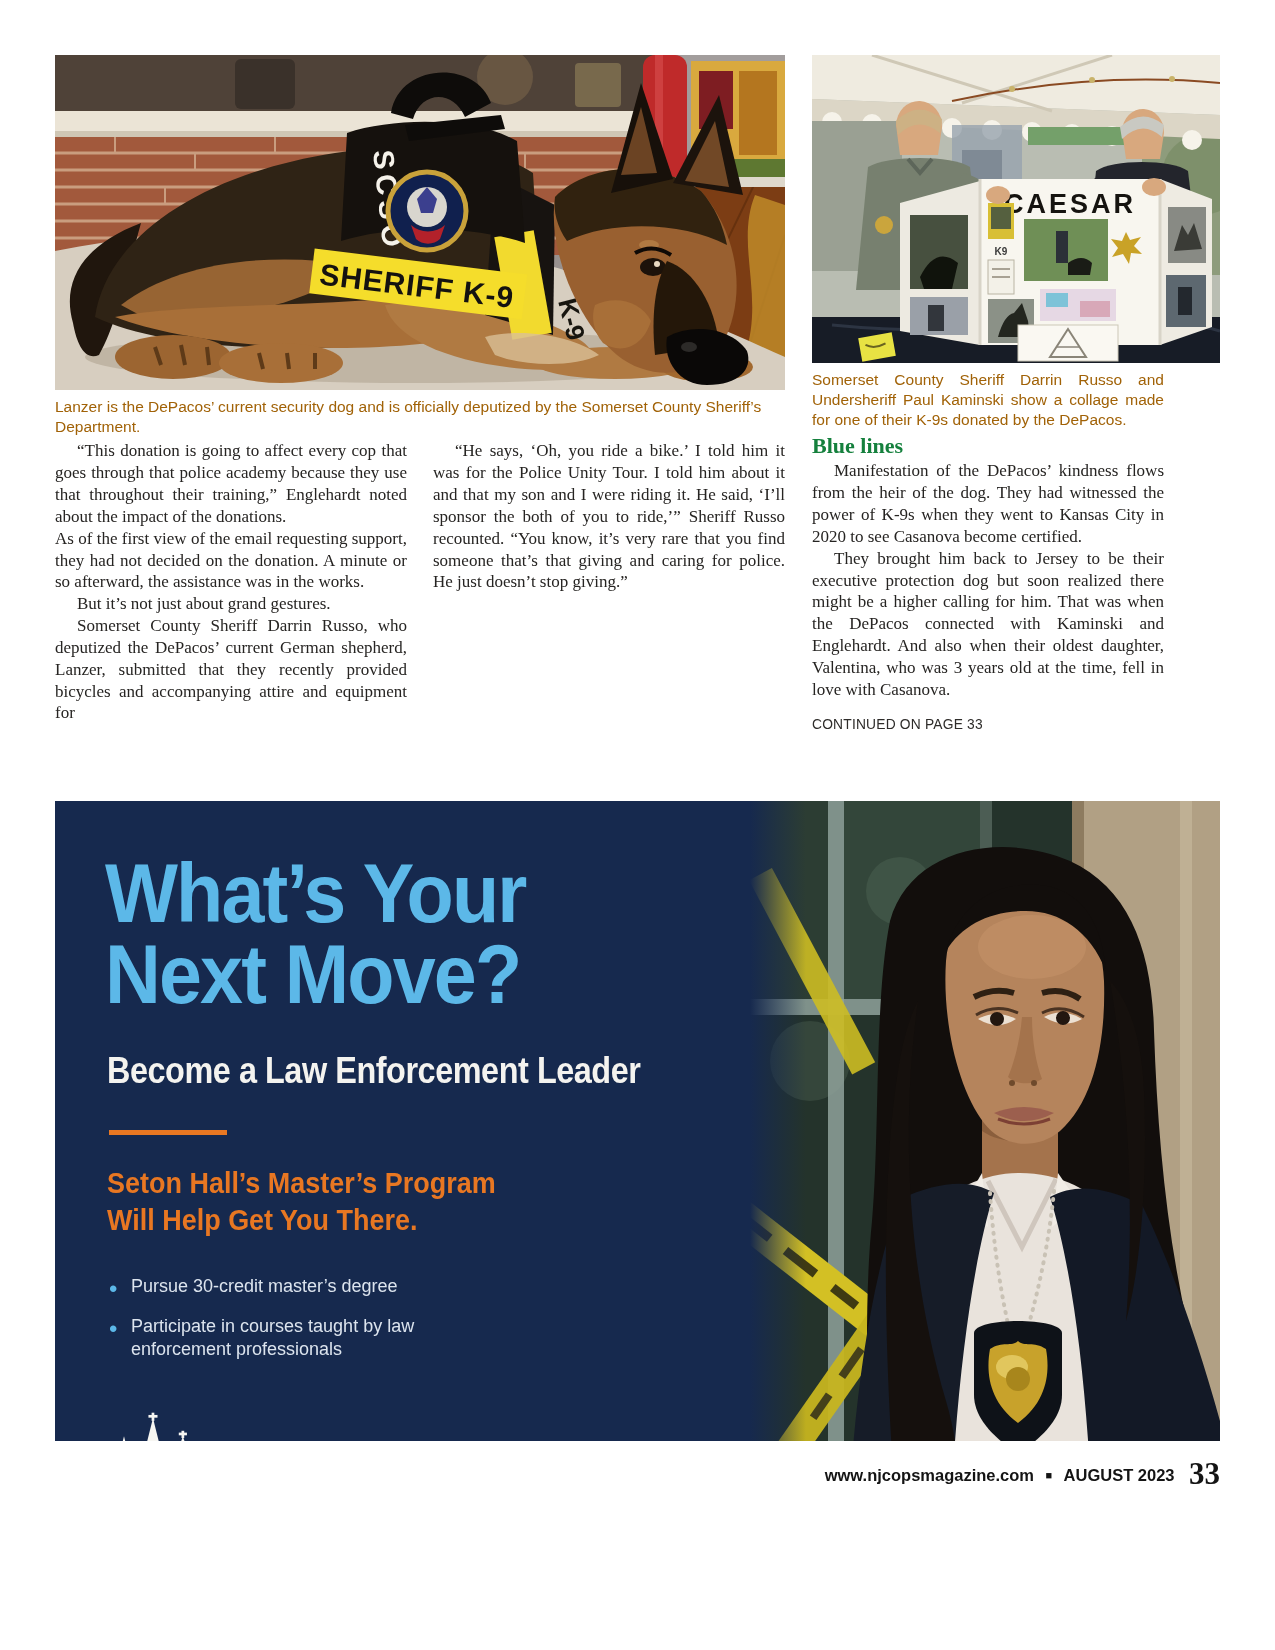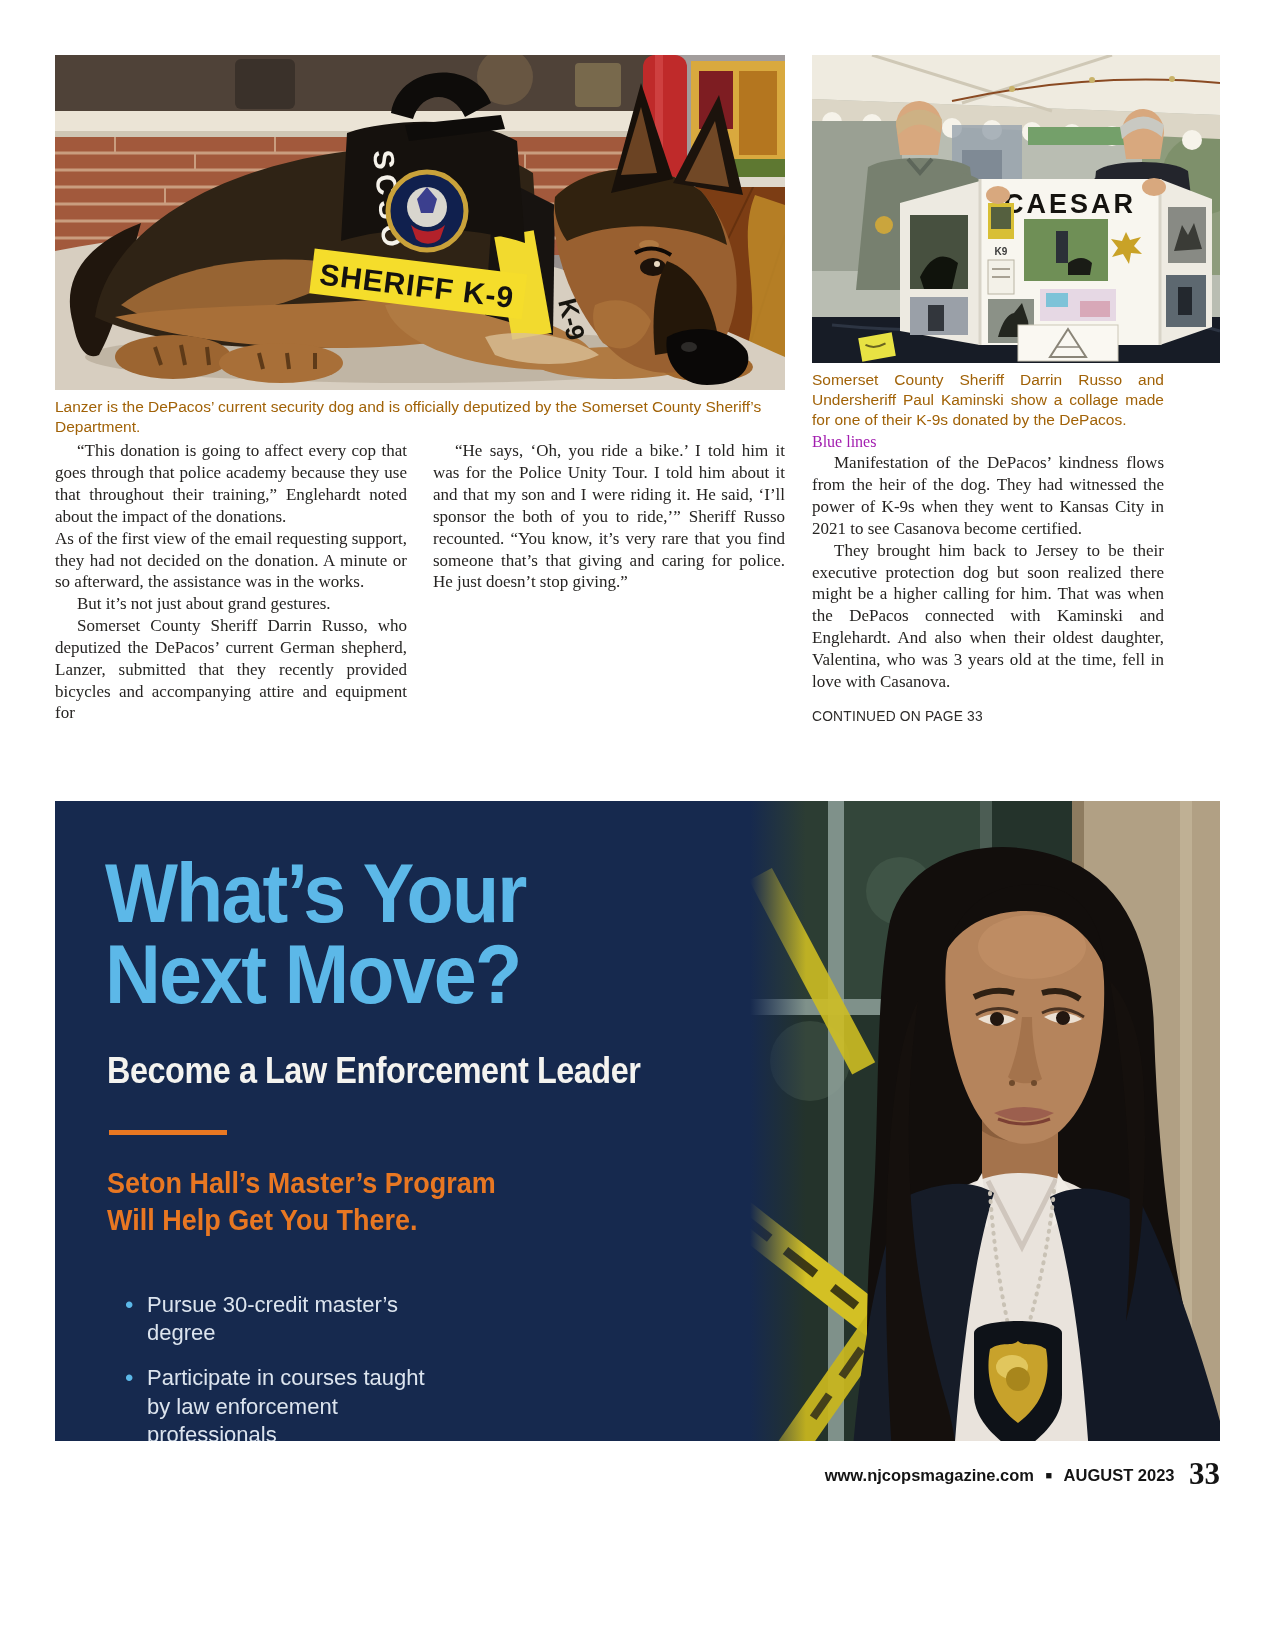--- a/index.html
+++ b/index.html
@@ -19,40 +19,40 @@
   .caption{font-family:"Liberation Sans",sans-serif;font-size:15.5px;line-height:1.3;
            color:#a16207;margin:7px 0 3px 0;}
   .caption.justify{text-align:justify;width:352px;}
 
   .columns{display:flex;gap:26px;margin-top:1px;}
   .col{width:352px;flex:0 0 352px;}
   p.body{font-size:17px;line-height:1.285;text-align:justify;margin:0;}
   p.indent{text-indent:22px;}
   .right-block p.body{width:352px;}
 
-  .blue-head{font-family:"Liberation Serif",serif;font-weight:normal;color:#a21caf;
-             font-size:16px;margin:3px 0 1px 0;}
+  .blue-head{font-family:"Liberation Serif",serif;font-weight:bold;color:#15803d;
+             font-size:22px;margin:3px 0 1px 0;}
   .continued{font-family:"Liberation Sans",sans-serif;font-size:13.8px;color:#2e2c2a;
              width:352px;margin-top:16px;letter-spacing:.2px;}
 
   
   .ad{position:relative;width:1165px;height:640px;background:#16294e;margin-top:16px;
       overflow:hidden;font-family:"Liberation Sans",sans-serif;}
   .ad-photo{position:absolute;top:0;right:0;width:470px;height:768px;}
   .ad-photo svg{display:block;width:470px;height:768px;}
   .ad-content{position:absolute;left:50px;top:52px;width:700px;}
   .ad-headline{margin:0;color:#5cb8e8;font-weight:bold;font-size:84px;line-height:.97;
                letter-spacing:-2px;transform:scaleX(.92);transform-origin:left top;white-space:nowrap;}
   .ad-subhead{margin:34px 0 0 2px;color:#f4f3ef;font-weight:bold;font-size:36px;
               letter-spacing:-.5px;transform:scaleX(.9);transform-origin:left top;white-space:nowrap;}
   .ad-divider{width:118px;height:5px;background:#e87722;margin:38px 0 0 4px;}
   .ad-tagline{margin:30px 0 0 2px;color:#e87722;font-weight:bold;font-size:29px;line-height:1.28;
               transform:scaleX(.93);transform-origin:left top;white-space:nowrap;}
   .ad-bullets{display:flex;gap:20px;margin-top:36px;color:#dce4ee;}
-  .ad-bullets ul{list-style:none;margin:16px;padding:0;font-size:22px;line-height:1.28;}
+  .ad-bullets ul{list-style:none;margin:0;padding:0;font-size:18px;line-height:1.28;}
   .ad-bullets ul.c1{width:320px;}
   .ad-bullets ul.c2{width:360px;}
   .ad-bullets li{position:relative;padding-left:26px;margin-bottom:17px;}
   .ad-bullets li::before{content:"\2022";position:absolute;left:4px;top:-1px;color:#5cb8e8;font-size:24px;}
   .ad-bottom{display:flex;align-items:flex-start;gap:62px;margin-top:34px;}
   .shu-logo svg{display:block;width:258px;height:110px;}
 
   
   .footer{width:1165px;margin-top:15px;text-align:right;font-family:"Liberation Sans",sans-serif;
           color:#141414;white-space:nowrap;}
@@ -261,21 +261,21 @@
           <ellipse cx="186" cy="140" rx="12" ry="9" fill="#d8a87e"></ellipse>
           <ellipse cx="342" cy="132" rx="12" ry="9" fill="#d8a87e"></ellipse>
           <g transform="rotate(-10 65 292)">
             <rect x="48" y="280" width="34" height="24" fill="#e8e243"></rect>
             <path d="M54,288 q8,6 20,2" stroke="#6a6420" stroke-width="2" fill="none"></path>
           </g>
         </svg>
       </figure>
       <figcaption class="caption justify">Somerset County Sheriff Darrin Russo and Undersheriff Paul Kaminski show a collage made for one of their K-9s donated by the DePacos.</figcaption>
       <h3 class="blue-head">Blue lines</h3>
-      <p class="body indent">Manifestation of the DePacos’ kindness flows from the heir of the dog. They had witnessed the power of K-9s when they went to Kansas City in 2021 to see Casanova become certified.</p>
+      <p class="body indent">Manifestation of the DePacos’ kindness flows from the heir of the dog. They had witnessed the power of K-9s when they went to Kansas City in 2020 to see Casanova become certified.</p>
       <p class="body indent">They brought him back to Jersey to be their executive protection dog but soon realized there might be a higher calling for him. That was when the DePacos connected with Kaminski and Englehardt. And also when their oldest daughter, Valentina, who was 3 years old at the time, fell in love with Casanova.</p>
       <p class="continued">CONTINUED ON PAGE 33</p>
     </div>
   </section>
 
   <section class="ad">
     <div class="ad-photo">
       <svg viewBox="0 0 470 768" preserveAspectRatio="none">
         <defs>
           <linearGradient id="fadeNavy" x1="0" x2="1" y1="0" y2="0">

